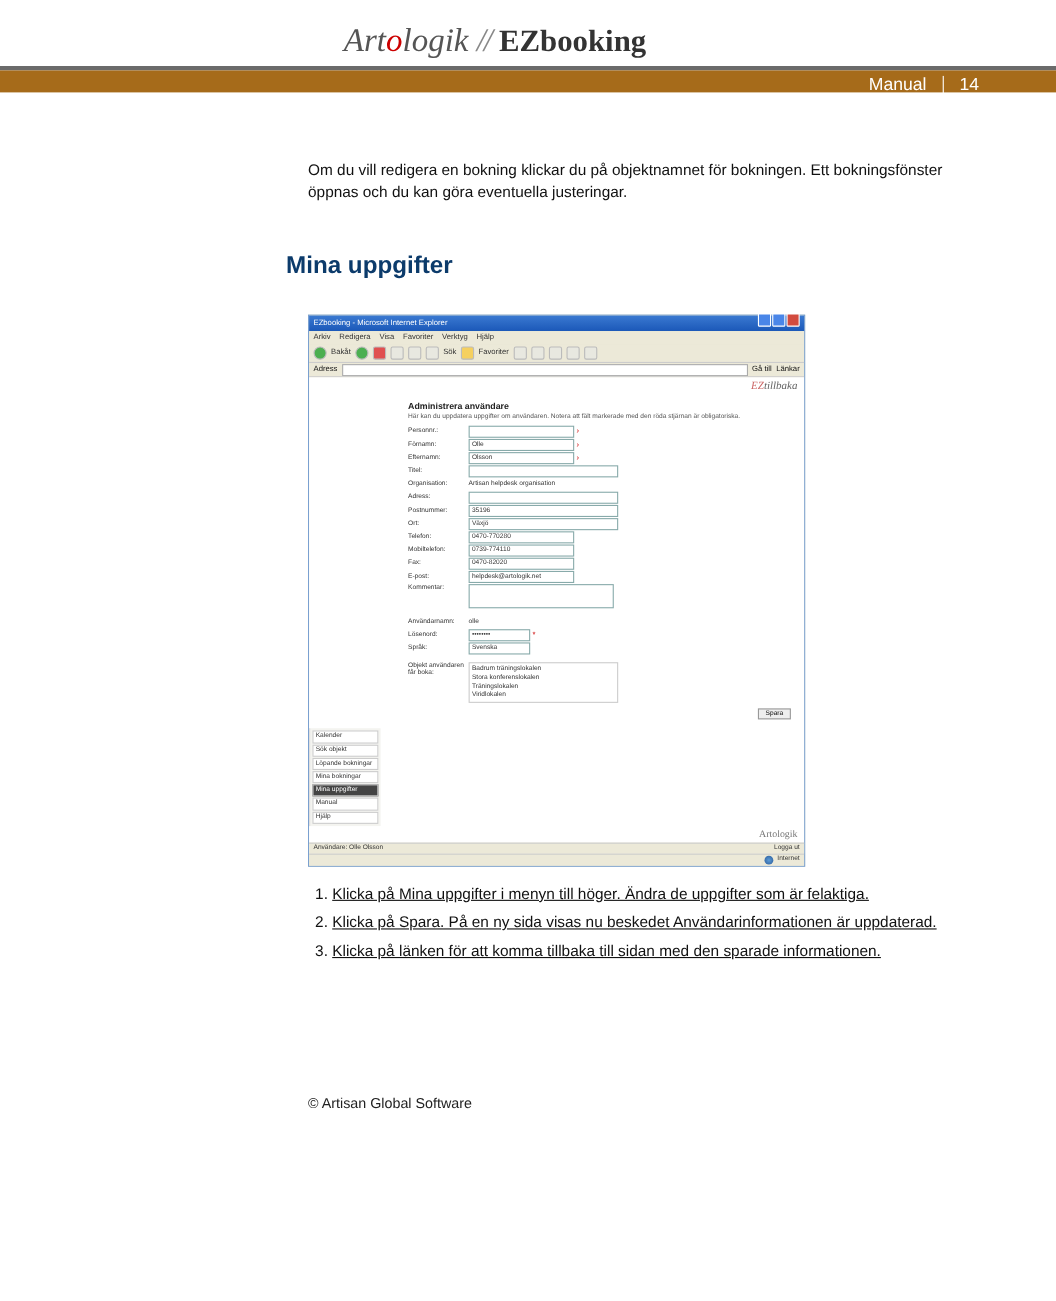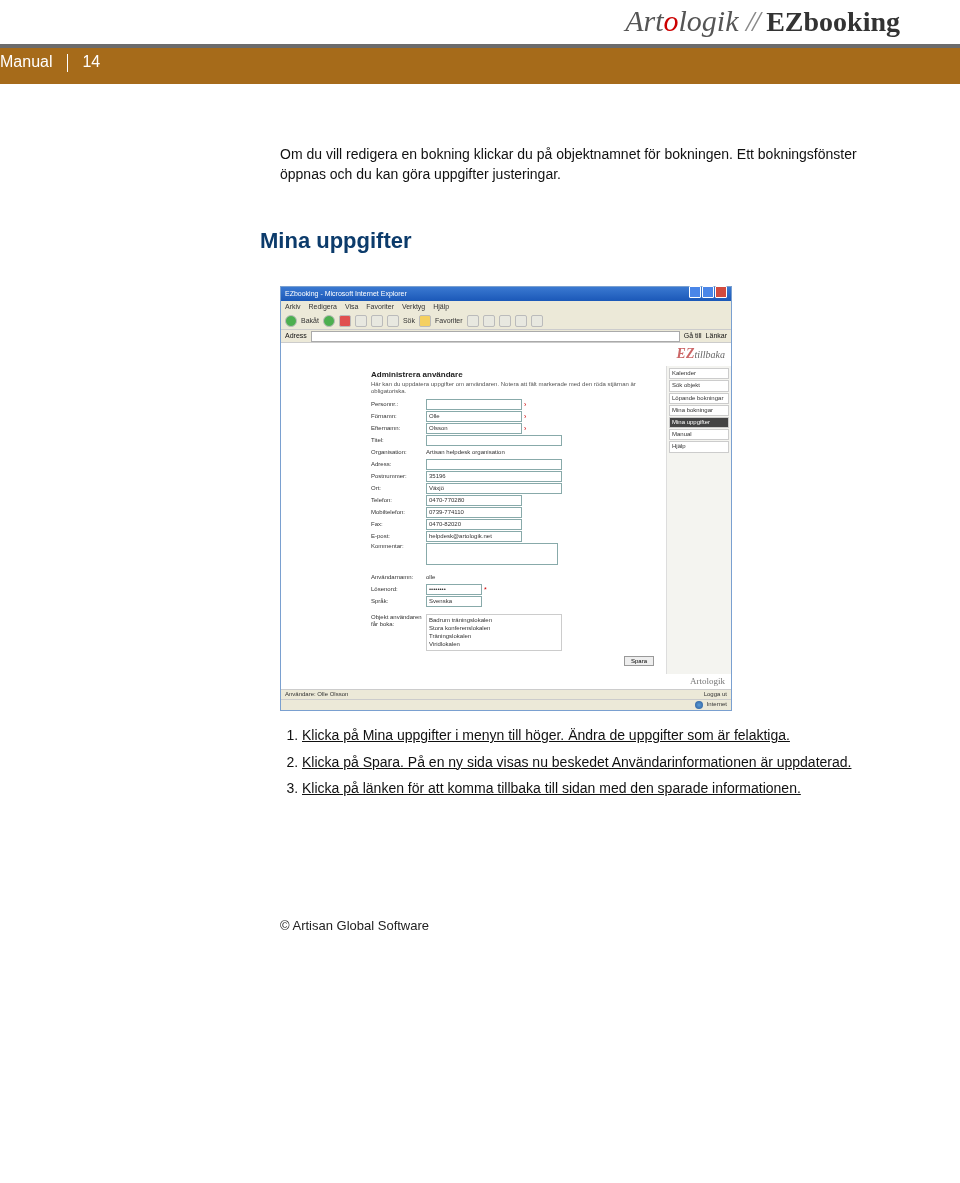--- a/index.html
+++ b/index.html
@@ -3,38 +3,39 @@
 <meta charset="utf-8">
 <style>
   body {
     margin: 0;
     padding: 0;
     font-family: Arial, Helvetica, sans-serif;
     background: #fff;
     width: 960px;
   }
   .logo-bar {
-    text-align: right;
-    padding: 4px 60px 0 0;
+    text-align: center;
+    padding: 20px 60px 0 0;
   }
   .logo {
     display: inline-block;
     font-family: Georgia, serif;
     font-style: italic;
     font-size: 30px;
     color: #555;
   }
   .logo .red { color: #c00; font-style: italic; }
   .logo .slashes { color: #888; letter-spacing: -2px; font-style: italic; }
   .logo .ez { color: #333; font-weight: bold; font-style: normal; font-size: 28px; }
   .top-line { height: 4px; background: #6b6b6b; margin-top: 6px; }
   .brown-bar {
     background: #a66b1a;
     color: #fff;
-    height: 36px;
+    text-align: right;
+    height: 20px;
     line-height: 28px;
     padding-right: 70px;
     font-size: 16px;
   }
   .brown-bar .sep { display:inline-block; width:1px; height:18px; background:#fff; vertical-align:middle; margin:0 10px; }
 
   .content {
     padding: 60px 100px 0 280px;
     font-size: 14px;
     color: #111;
@@ -91,24 +92,24 @@
   .ss-addr {
     background:#ece9d8; height:12px; display:flex; align-items:center; padding:0 4px;
     border-bottom:1px solid #ccc; gap:4px;
   }
   .ss-addr input {
     flex:1; height:9px; border:1px solid #aaa; font-size:6px; padding:0 2px;
   }
 
   .ss-body { background:#fff; }
   .ss-ezlogo { text-align:right; padding:3px 6px; font-family: Georgia, serif; font-style: italic; }
-  .ss-ezlogo .ez1 { color:#c66; font-size:14px;font-weight:bold; }
+  .ss-ezlogo .ez1 { color:#c66; font-size:10px; }
   .ss-ezlogo .ez2 { color:#666; font-size:10px; }
 
-  .ss-main { display:flex; }
+  .ss-main { display:flex;flex-direction:column; }
   .ss-form-area { flex:1; padding: 4px 6px 4px 90px; }
   .ss-form-area h1 { font-size:8px; font-weight:bold; margin:0 0 1px 0; color:#222; }
   .ss-form-area .meta { font-size:6px; color:#555; margin-bottom:4px; display:block; }
   .ss-side {
     width: 60px; background:#f4f4f0; border-left:1px solid #ddd;
     padding: 2px; display:flex; flex-direction:column; gap:1px;
   }
   .ss-side div {
     background:#fff; border:1px solid #ccc; font-size:6px; padding:1px 2px; color:#333;
   }
@@ -162,21 +163,21 @@
 </div>
 <div class="top-line"></div>
 <div class="brown-bar">
   <span>Manual</span>
   <span class="sep"></span>
   <span>14</span>
 </div>
 
 <div class="content">
 
-  <p>Om du vill redigera en bokning klickar du på objektnamnet för bokningen. Ett bokningsfönster öppnas och du kan göra uppgifter justeringar.</p>
+  <p>Om du vill redigera en bokning klickar du på objektnamnet för bokningen. Ett bokningsfönster öppnas och du kan göra eventuella justeringar.</p>
 
   <h2 class="section">Mina uppgifter</h2>
 
   <div class="screenshot">
     <div class="ss-titlebar">
       <span>EZbooking - Microsoft Internet Explorer</span>
       <span class="win-btns"><span></span><span></span><span></span></span>
     </div>
     <div class="ss-menu">
       <span>Arkiv</span>

